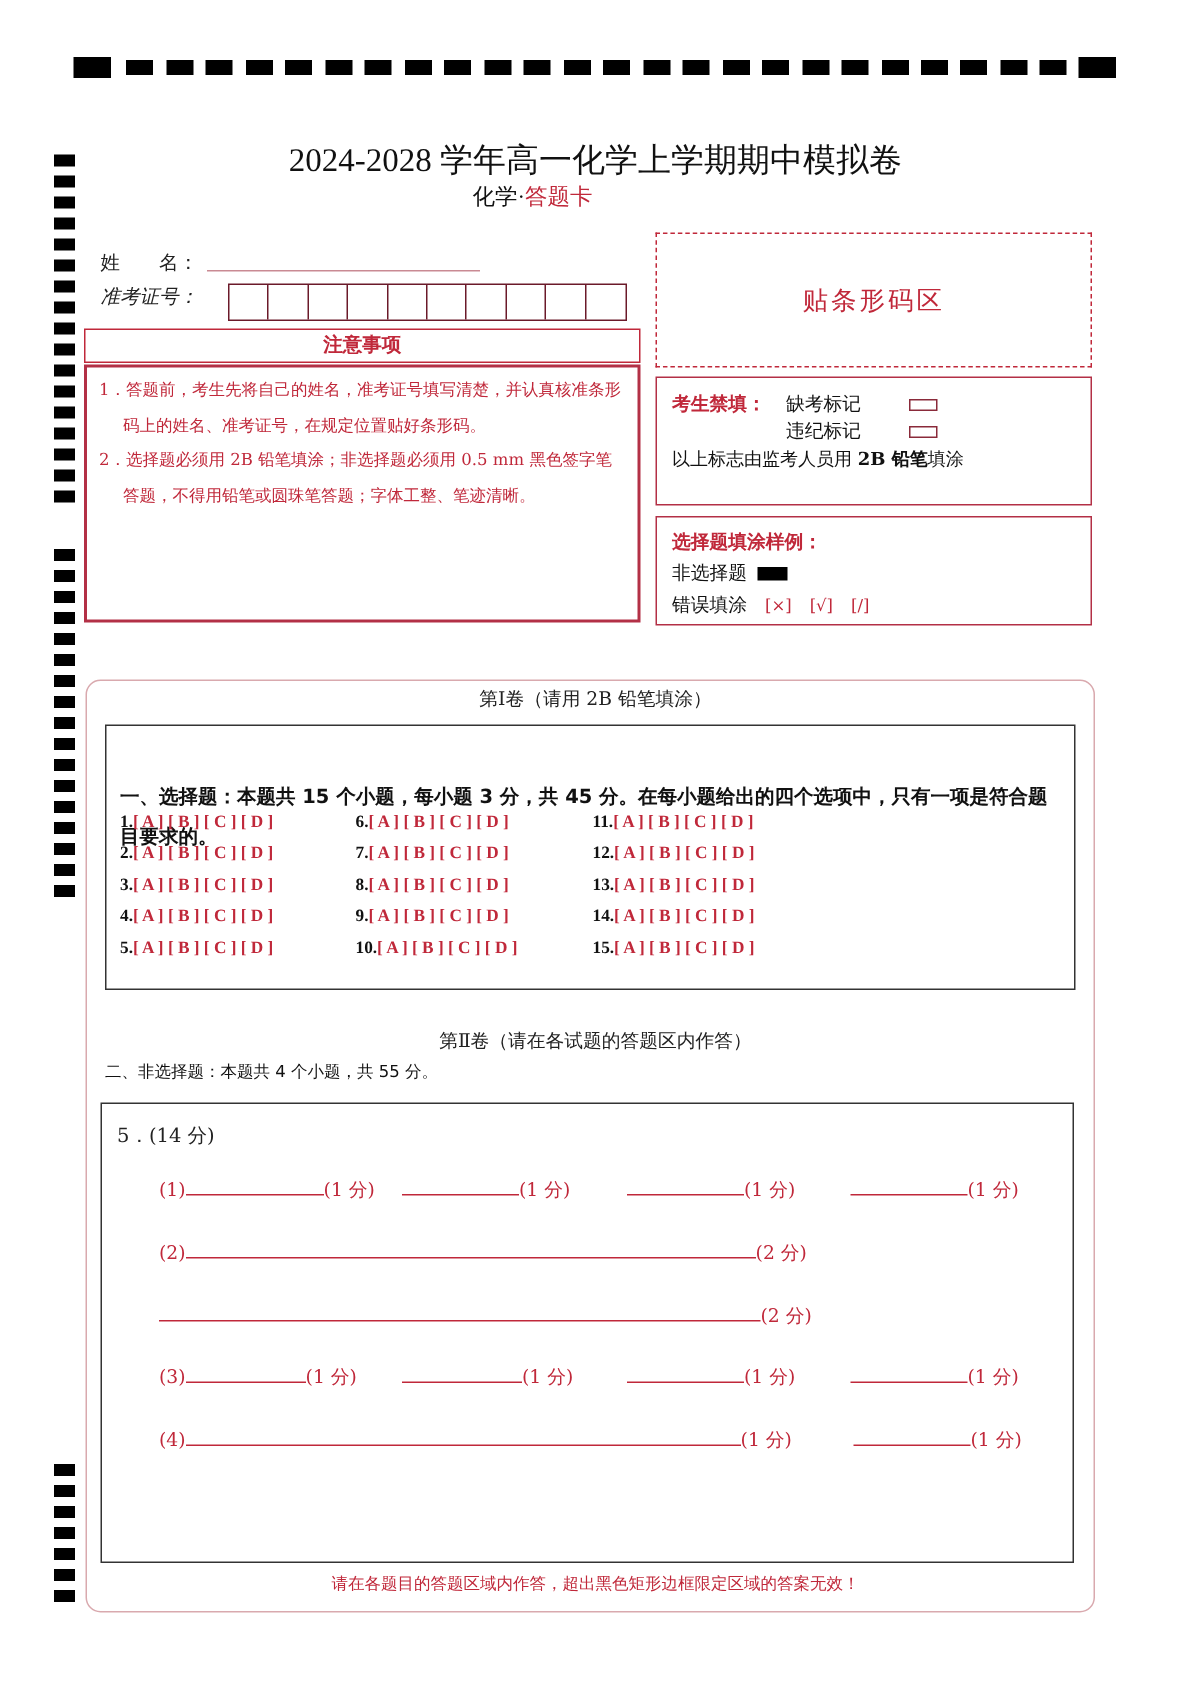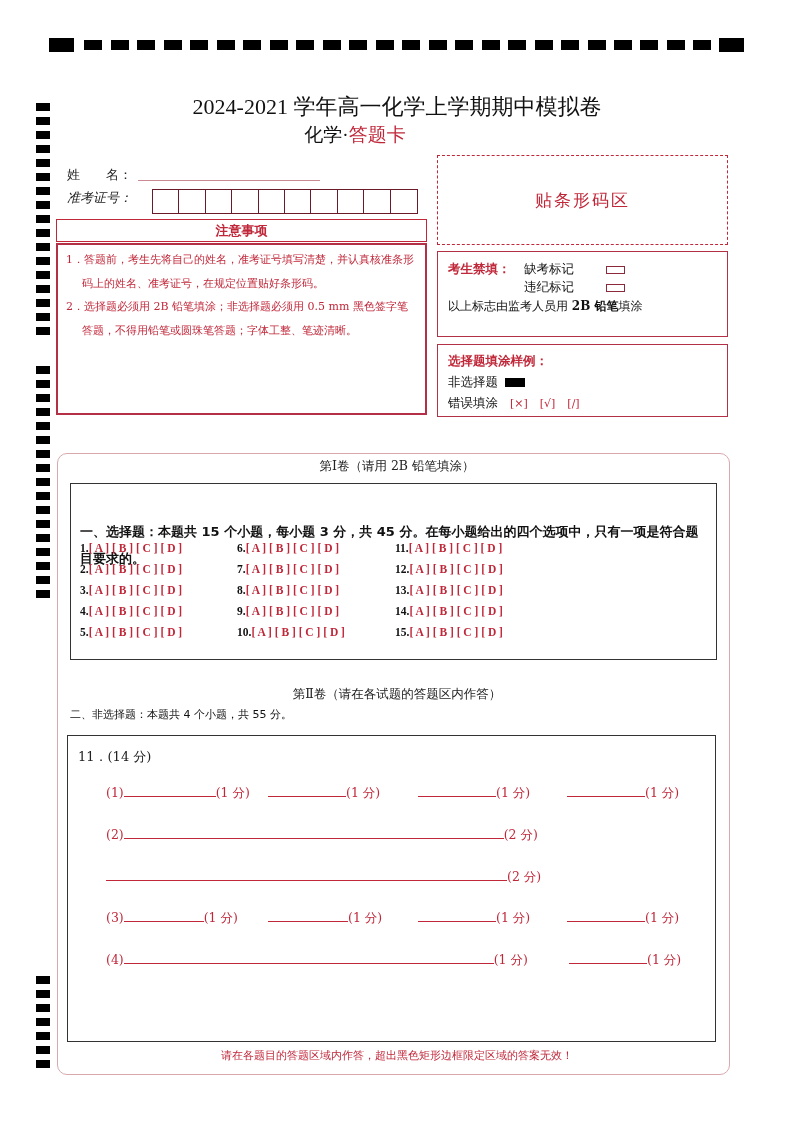--- a/index.html
+++ b/index.html
@@ -6,21 +6,21 @@
   body {
     width: 794px; height: 1122px; background: #ffffff; position: relative; overflow: hidden;
     font-family: "DejaVu Serif", "Liberation Serif", serif; color: #111;
   }
   .abs { position: absolute; }
   .red { color: #c0283a; }
   .tm { position: absolute; background: #000; }
 
   
   .title { position: absolute; left: 0; width: 794px; top: 92px; text-align: center; font-size: 22px; font-weight: normal; letter-spacing: 0px; font-family: "Liberation Serif", serif; }
-  .subtitle { position: absolute; left: 0; width: 710px; top: 122px; text-align: center; font-size: 19px; font-family: "Liberation Serif", serif; }
+  .subtitle { position: absolute; left: 0; width: 710px; top: 122px; text-align: center; font-size: 15px; font-family: "Liberation Serif", serif; }
 
   .lbl { position: absolute; font-size: 13px; color: #222; }
   .name-line { position: absolute; left: 138px; top: 180px; width: 182px; border-bottom: 1px solid #c98a93; height: 1px; }
   .id-box { position: absolute; left: 152px; top: 189px; height: 25px; display: flex; border: 1px solid #6b1a2a; }
   .id-cell { width: 26.4px; height: 23px; border-right: 1px solid #6b1a2a; }
   .id-cell:last-child { border-right: none; }
 
   .notes-head { position: absolute; left: 56px; top: 219px; width: 371px; height: 23px; border: 1px solid #c0283a; text-align: center; font-size: 13px; line-height: 21px; color: #c0283a; font-weight: bold; }
   .notes-box { position: absolute; left: 56px; top: 243px; width: 371px; height: 172px; border: 2px solid #b33046; padding: 3px 8px 0 8px; font-size: 11px; color: #c0283a; line-height: 23.5px; }
   .note-item { padding-left: 16px; text-indent: -16px; }
@@ -118,21 +118,21 @@
 
   <div class="tm" style="left:36px;top:976px;width:14px;height:8px;"></div>
   <div class="tm" style="left:36px;top:990px;width:14px;height:8px;"></div>
   <div class="tm" style="left:36px;top:1004px;width:14px;height:8px;"></div>
   <div class="tm" style="left:36px;top:1018px;width:14px;height:8px;"></div>
   <div class="tm" style="left:36px;top:1032px;width:14px;height:8px;"></div>
   <div class="tm" style="left:36px;top:1046px;width:14px;height:8px;"></div>
   <div class="tm" style="left:36px;top:1060px;width:14px;height:8px;"></div>
 </div>
 
-<div class="title">2024-2021 学年高一化学上学期期中模拟卷</div>
+<div class="title">2024-2028 学年高一化学上学期期中模拟卷</div>
 <div class="subtitle">
   <span>化学·</span><span class="red">答题卡</span>
 </div>
 
 <div class="lbl" style="left:67px;top:166px;">姓　　名：</div>
 <div class="name-line"></div>
 <div class="lbl" style="left:67px;top:189px;font-style:italic;">准考证号：</div>
 <div class="id-box">
   <div class="id-cell"></div>
   <div class="id-cell"></div>
@@ -207,21 +207,21 @@
   <div class="mc-row"><span class="mc-num">11.</span><span class="mc-opt">[ A ] [ B ] [ C ] [ D ]</span></div>
   <div class="mc-row"><span class="mc-num">12.</span><span class="mc-opt">[ A ] [ B ] [ C ] [ D ]</span></div>
   <div class="mc-row"><span class="mc-num">13.</span><span class="mc-opt">[ A ] [ B ] [ C ] [ D ]</span></div>
   <div class="mc-row"><span class="mc-num">14.</span><span class="mc-opt">[ A ] [ B ] [ C ] [ D ]</span></div>
   <div class="mc-row"><span class="mc-num">15.</span><span class="mc-opt">[ A ] [ B ] [ C ] [ D ]</span></div>
 </div>
 
 <div class="sec2-title">第Ⅱ卷（请在各试题的答题区内作答）</div>
 <div class="sec2-intro">二、非选择题：本题共 4 个小题，共 55 分。</div>
 <div class="q-box"></div>
-<div class="q-head">11．(14 分)</div>
+<div class="q-head">5．(14 分)</div>
 
 <div class="ans" style="left:106px;top:785px;">
   <span>(1)</span><span class="blank" style="width:92px;"></span><span>(1 分)</span>
 </div>
 <div class="ans" style="left:268px;top:785px;">
   <span class="blank" style="width:78px;"></span><span>(1 分)</span>
 </div>
 <div class="ans" style="left:418px;top:785px;">
   <span class="blank" style="width:78px;"></span><span>(1 分)</span>
 </div>

